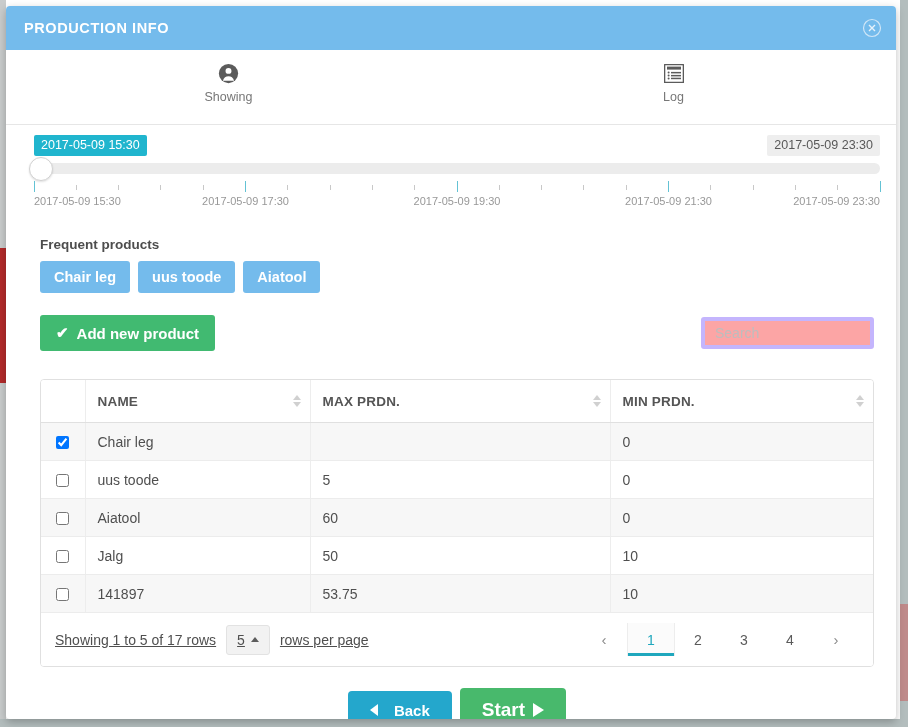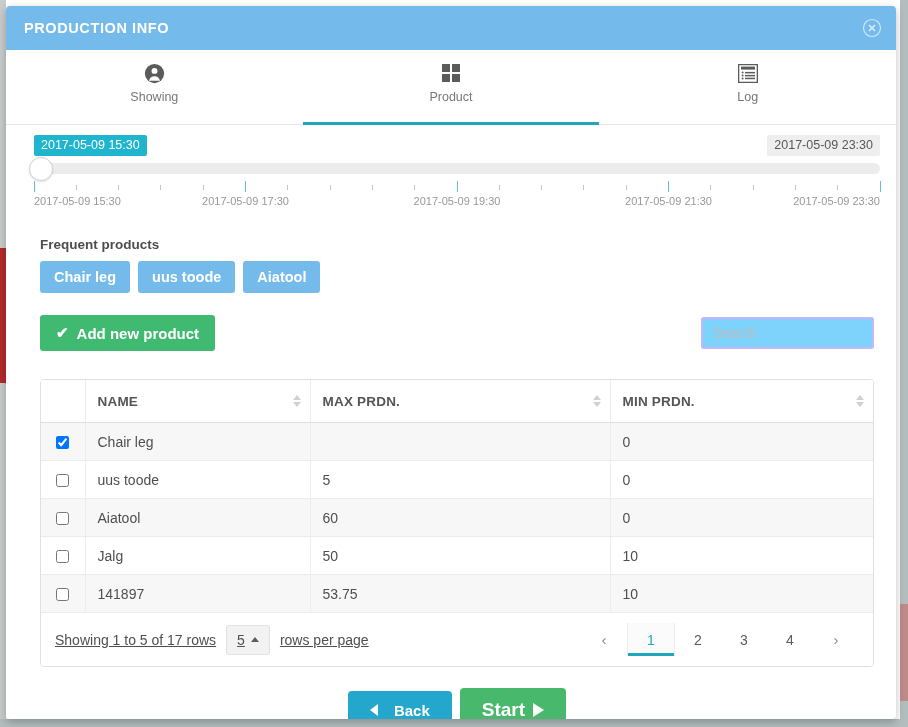--- a/index.html
+++ b/index.html
@@ -249,27 +249,27 @@
     padding: 9px 16px;
     cursor: pointer;
     display: inline-flex;
     align-items: center;
     gap: 8px;
   }
   .search-input {
     width: 173px;
     height: 32px;
     box-sizing: border-box;
-    border: 2px solid #c4b5fd;
+    border: 4px solid #c4b5fd;
     border-radius: 3px;
     padding: 0 10px;
     font-family: "Liberation Sans", sans-serif;
     font-size: 14px;
     color: #555555;
-    background: #7dd3fc;
+    background: #fca5a5;
     outline: none;
   }
   .search-input::placeholder { color: #bdbdbd; }
 
   
   .table-card {
     margin: 28px 22px 0 22px;
     border: 1px solid #e0e0e0;
     border-radius: 4px;
     overflow: hidden;
@@ -488,31 +488,20 @@
         <span class="tab-icon">
           <svg width="21" height="21" viewBox="0 0 24 24">
             <circle cx="12" cy="12" r="11" fill="#5b5b5b"></circle>
             <circle cx="12" cy="9" r="3.4" fill="#ffffff"></circle>
             <path d="M5.6 20.2c1-3.6 3.4-5.2 6.4-5.2s5.4 1.6 6.4 5.2z" fill="#ffffff"></path>
           </svg>
         </span>
         <span class="tab-label">Showing</span>
       </div>
 
-      <div class="tab active">
-        <span class="tab-icon">
-          <svg width="20" height="20" viewBox="0 0 20 20">
-            <rect x="1" y="1" width="8" height="8" fill="#5b5b5b"></rect>
-            <rect x="11" y="1" width="8" height="8" fill="#5b5b5b"></rect>
-            <rect x="1" y="11" width="8" height="8" fill="#5b5b5b"></rect>
-            <rect x="11" y="11" width="8" height="8" fill="#5b5b5b"></rect>
-          </svg>
-        </span>
-        <span class="tab-label">Product</span>
-      </div>
 
       <div class="tab">
         <span class="tab-icon">
           <svg width="20" height="19" viewBox="0 0 20 19">
             <rect x="0.5" y="0.5" width="19" height="18" rx="1" fill="none" stroke="#5b5b5b" stroke-width="1.6"></rect>
             <rect x="3" y="2.6" width="14" height="3" fill="#5b5b5b"></rect>
             <circle cx="4.6" cy="8.6" r="1" fill="#5b5b5b"></circle>
             <circle cx="4.6" cy="11.6" r="1" fill="#5b5b5b"></circle>
             <circle cx="4.6" cy="14.4" r="1" fill="#5b5b5b"></circle>
             <rect x="7" y="7.9" width="10" height="1.5" fill="#5b5b5b"></rect>

